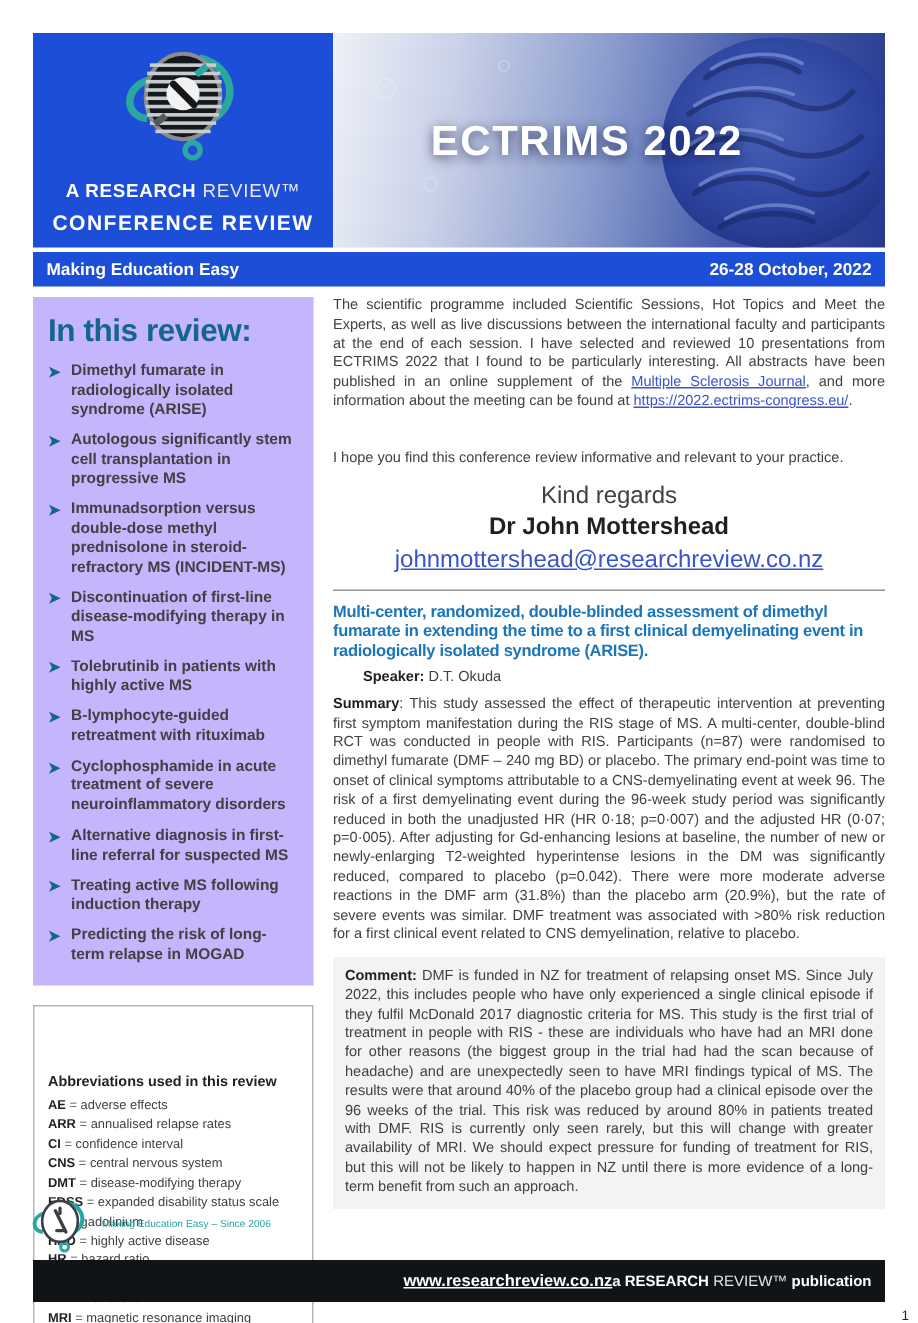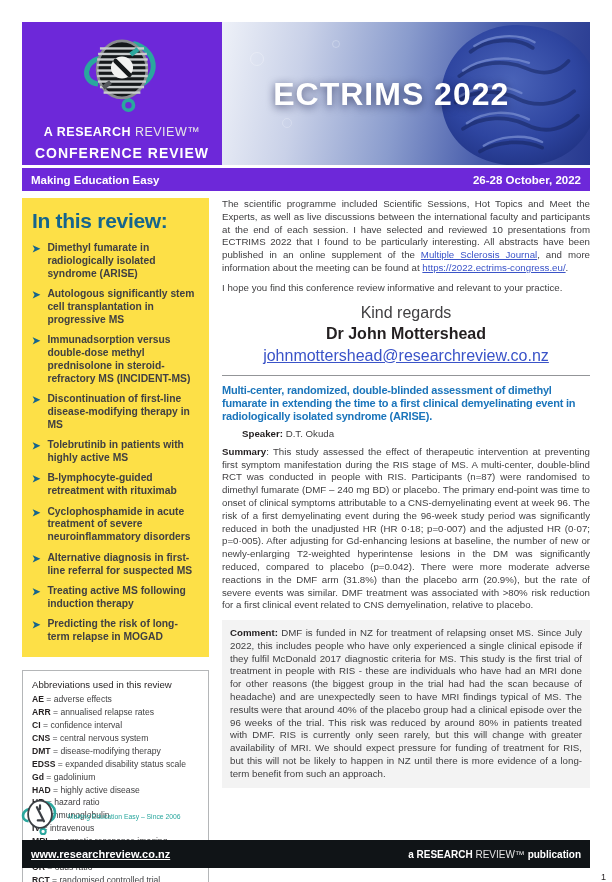--- a/index.html
+++ b/index.html
@@ -2,75 +2,75 @@
 <html><head>
 <meta charset="utf-8">
 <style>
   * { margin:0; padding:0; box-sizing:border-box; }
   html,body { width:612px; height:882px; overflow:hidden; background:#fff;
     font-family:"Liberation Sans", sans-serif; color:#414042; }
   .page { position:relative; width:612px; height:882px; background:#fff; }
 
   
   .header-row { position:absolute; top:22px; left:22px; right:22px; height:143px; display:flex; }
-  .logo-box { width:200px; background:#6d28d9; display:flex; flex-direction:column; align-items:center; justify-content:center; gap:6px; }
+  .logo-box { width:200px; background:#1d4ed8; display:flex; flex-direction:column; align-items:center; justify-content:flex-start; gap:6px; }
   .logo-box svg { width:92px; height:92px; }
   .logo-line1 { color:#fff; font-size:12.5px; letter-spacing:.5px; }
   .logo-line1 .b1 { font-weight:bold; }
   .logo-line1 .b2 { font-weight:300; color:#e8e8e8; }
   .logo-line2 { color:#fff; font-weight:bold; font-size:14px; letter-spacing:1px; }
   .banner { flex:1; position:relative; overflow:hidden;
     background:linear-gradient(100deg,#eef1f8 0%,#c9d1e8 22%,#8a9ccd 48%,#475cab 72%,#27398f 100%); }
   .banner svg.brain { position:absolute; right:-20px; top:-8px; height:160px; }
   .banner .mol { position:absolute; border:1px solid rgba(255,255,255,.55); border-radius:50%; }
   .banner-title { position:absolute; top:50%; left:46%; transform:translate(-50%,-50%); z-index:2;
-    color:#fff; font-weight:bold; font-size:32px; letter-spacing:1px; white-space:nowrap;
+    color:#fff; font-weight:bold; font-size:28px; letter-spacing:1px; white-space:nowrap;
     text-shadow:0 2px 8px rgba(10,16,60,.65); }
-  .date-bar { position:absolute; top:168px; left:22px; right:22px; height:23px; background:#6d28d9;
+  .date-bar { position:absolute; top:168px; left:22px; right:22px; height:23px; background:#1d4ed8;
     display:flex; justify-content:space-between; align-items:center; padding:0 9px; }
   .date-bar span { color:#fff; font-weight:bold; font-size:11.5px; }
 
   
   .content { position:absolute; top:198px; left:22px; right:22px; display:flex; gap:13px; }
   .sidebar { width:187px; flex:none; }
-  .review-box { background:#fde047; padding:11px 10px 6px; }
+  .review-box { background:#c4b5fd; padding:11px 10px 6px; }
   .review-box h2 { color:#15658d; font-size:21px; font-weight:bold; margin-bottom:9px; letter-spacing:-.3px; }
   .review-box ul { list-style:none; }
   .review-box li { display:flex; gap:7px; margin-bottom:7.5px; font-size:10.3px; font-weight:bold;
     color:#414042; line-height:1.25; }
   .review-box li .arrow { color:#15658d; font-size:10px; line-height:1.3; flex:none; }
   .abbrev-box { margin-top:13px; background:#fff; border:1px solid #b4b6b8; padding:8px 9px; }
-  .abbrev-box h3 { font-size:9.6px; font-weight:normal; color:#231f20; margin-bottom:3px; }
+  .abbrev-box h3 { font-size:9.6px; font-weight:bold; color:#231f20; margin-bottom:3px;margin-top:37px; }
   .abbrev-box .row { font-size:8.6px; line-height:1.5; color:#414042; }
   .abbrev-box .row b { color:#231f20; }
 
   .main { flex:1; min-width:0; }
   .main p { font-size:9.7px; line-height:1.32; text-align:justify; }
   .main a { color:#3a53c8; text-decoration:underline; }
   .welcome-head { line-height:1; margin-bottom:2px; text-align:left; }
   .welcome-big { color:#15658d; font-weight:bold; font-size:35px; letter-spacing:-1px; }
   .welcome-sub { color:#000; font-weight:bold; font-size:12.3px; line-height:1.25; }
-  .closing { margin-top:7px; }
+  .closing { margin-top:25px; }
   .sig { margin-top:7px; line-height:1.35; text-align:center; }
   .sig b { color:#231f20; }
   hr.rule { border:none; border-top:1px solid #939598; margin:9px 0 8px; }
   .article h2 { color:#1b75bb; font-weight:bold; font-size:11px; line-height:1.17; margin-bottom:5px; letter-spacing:-.2px; }
   .speaker { margin-bottom:5px; text-align:left !important;margin-left:20px; }
   .speaker b, .sumlab, .comlab { color:#231f20; font-weight:bold; }
   .comment-box { background:#f3f3f3; padding:7px 8px; margin-top:8px; }
 
   
   .footer-logo { position:absolute; left:18px; bottom:44px; display:flex; align-items:center; gap:6px; }
   .footer-logo svg { width:44px; height:44px; }
   .fl-text .brand { font-size:16px; letter-spacing:.5px; }
   .fl-text .brand .b1 { font-weight:bold; color:#54585d; }
   .fl-text .brand .b2 { font-weight:300; color:#a7abb0; }
   .fl-text .tag { color:#2aa79e; font-size:6.8px; margin-top:1px; }
   .footer-bar { position:absolute; left:22px; right:22px; bottom:14px; height:28px; background:#101417;
-    display:flex; justify-content:space-between; align-items:center; padding:0 9px; }
+    display:flex; justify-content:flex-end; align-items:center; padding:0 9px; }
   .footer-bar .url { color:#fff; font-weight:bold; font-size:11px; text-decoration:underline; }
   .footer-bar .pub { color:#fff; font-size:10px; }
   .footer-bar .pub .b2 { font-weight:300; color:#e4e4e4; }
   .footer-bar .pub .b1, .footer-bar .pub .bp { font-weight:bold; }
   .page-num { position:absolute; right:6px; bottom:0px; font-size:9px; color:#231f20; }
 </style>
 </head>
 <body>
 
 <div class="page">

